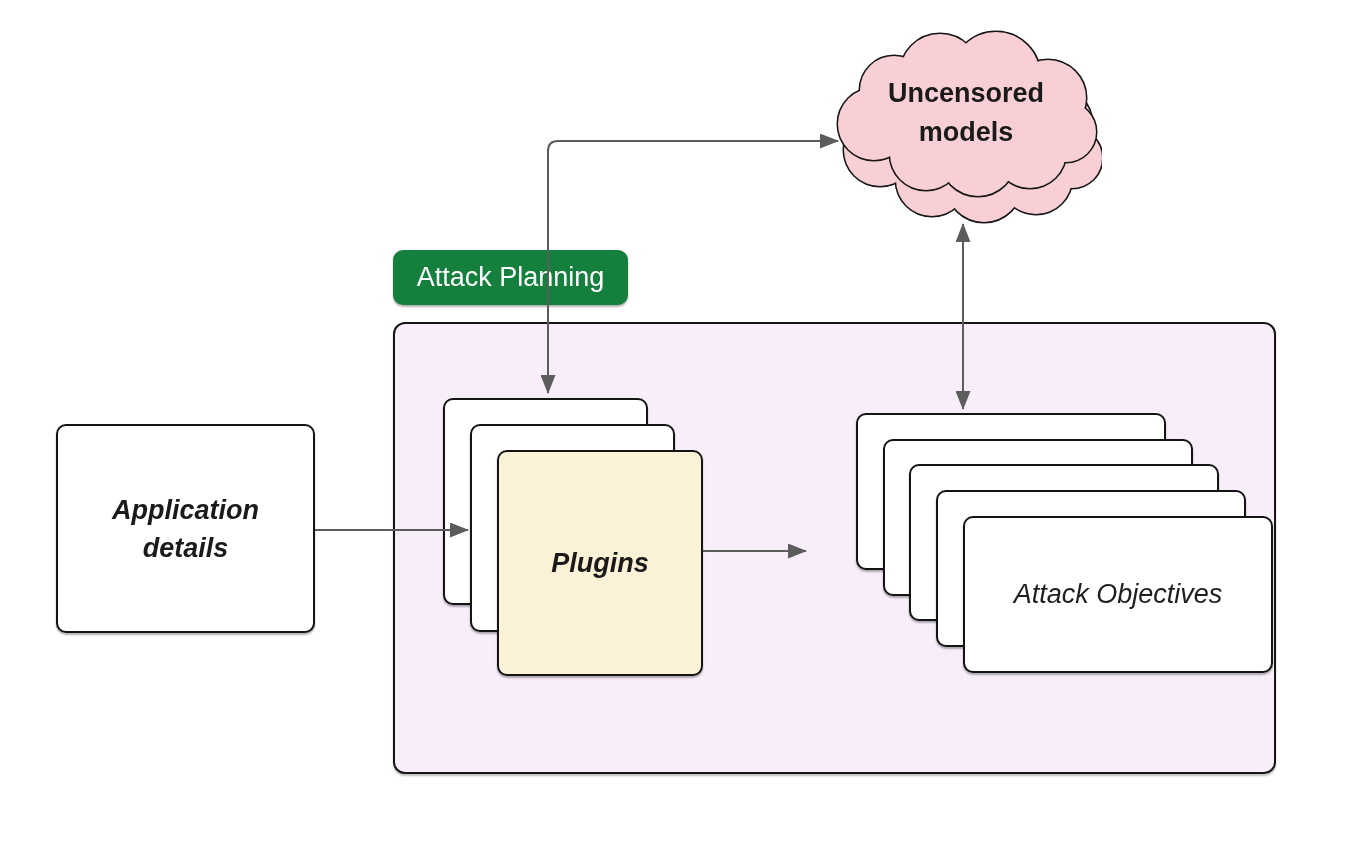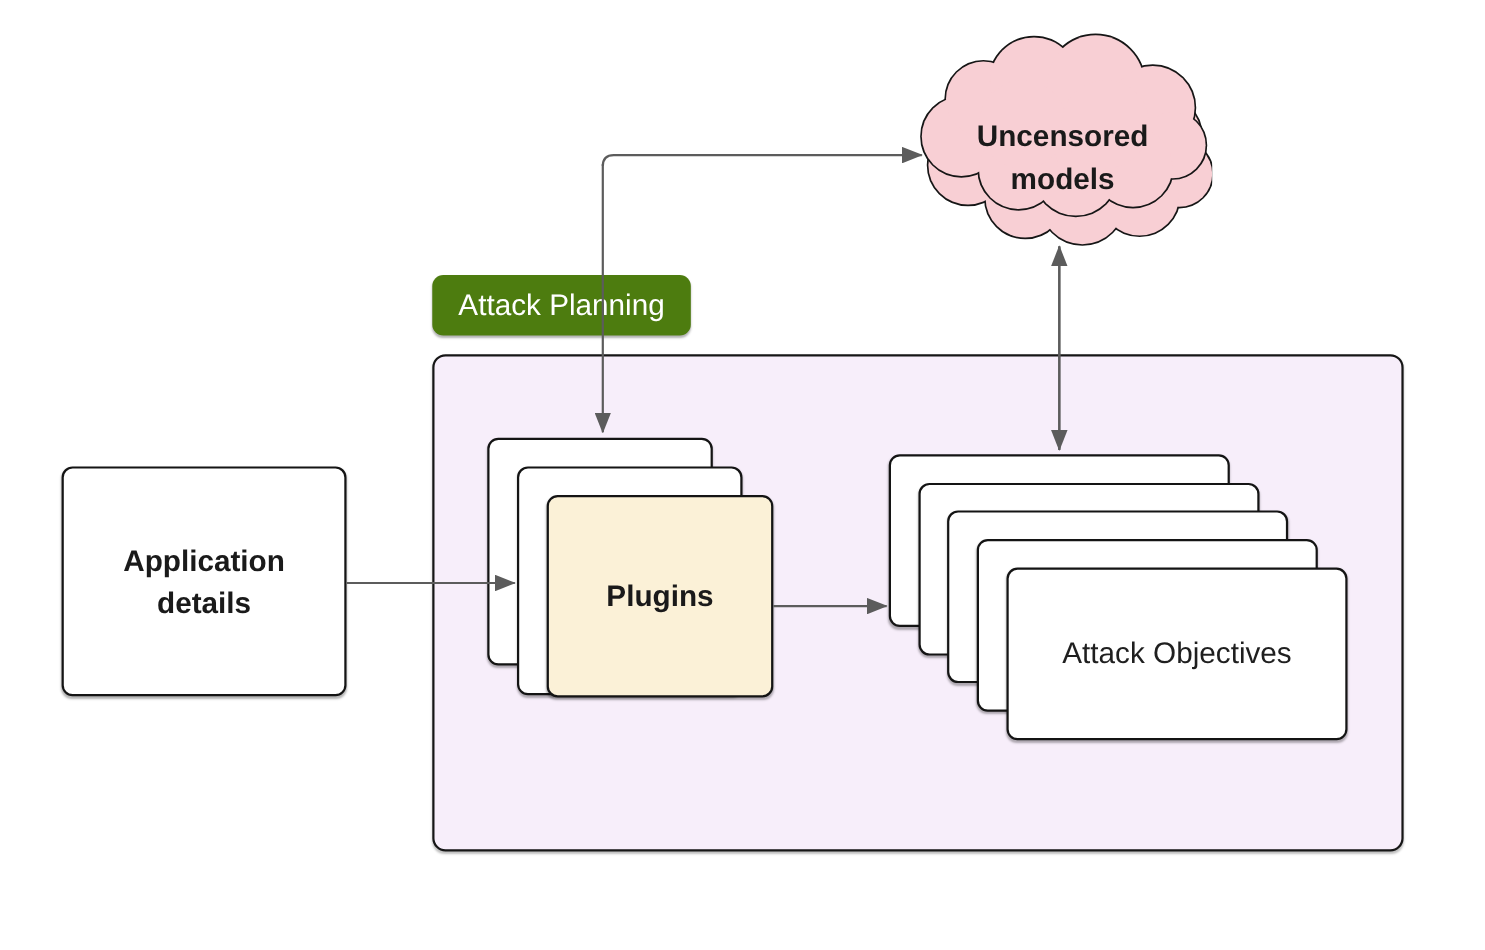--- a/index.html
+++ b/index.html
@@ -29,70 +29,71 @@
     border-radius: 10px;
     box-shadow: 0 2px 2px rgba(0,0,0,0.3);
     box-sizing: border-box;
   }
   .card.center {
     display: flex;
     flex-direction: row;
     align-items: center;
     justify-content: center;
     text-align: center;
+    font-style: italic;
   }
   
   .plug-1 { left: 443px; top: 398px; width: 205px; height: 207px; }
   .plug-2 { left: 470px; top: 424px; width: 205px; height: 208px; }
   .plug-front {
-    left: 497px; top: 450px; width: 206px; height: 184px;
+    left: 497px; top: 450px; width: 206px; height: 226px;
     background: #fbf1d7;
   }
   
-  .obj-card { width: 310px; height: 157px; }
+  .obj-card { width: 310px; height: 157px; margin-left: 48px; }
   .obj-1 { left: 808px; top: 413px; }
   .obj-2 { left: 835px; top: 439px; }
   .obj-3 { left: 861px; top: 464px; }
   .obj-4 { left: 888px; top: 490px; }
   .obj-front { left: 915px; top: 516px; }
   
   .app-box {
     left: 56px; top: 424px; width: 259px; height: 209px;
     padding: 0 22px;
   }
   .box-title { font-size: 27px; font-weight: bold; color: #1a1a1a; line-height: 38px; }
   .box-sub   { font-size: 27px; font-weight: normal; color: #1f1f1f; line-height: 38px; }
   .obj-label { font-size: 27px; font-weight: normal; color: #1f1f1f; }
   
   .ap-label {
     position: absolute;
     left: 393px; top: 250px;
     width: 235px; height: 55px;
-    background: #4d7c0f;
+    background: #15803d;
     color: #ffffff;
     border-radius: 10px;
     display: flex;
     align-items: center;
     justify-content: center;
     font-size: 27px;
     box-shadow: 0 2px 2px rgba(0,0,0,0.3);
   }
   
   .cloud-wrap { position: absolute; left: 830px; top: 28px; width: 272px; height: 200px; }
   .cloud-label {
     position: absolute;
     left: 830px; top: 74px;
     width: 272px;
     text-align: center;
     font-size: 27px;
     font-weight: bold;
     color: #1a1a1a;
     line-height: 39px;
   }
-  .cloud-label .inner { display: inline-block; width: 170px; margin-top: 31px; }
+  .cloud-label .inner { display: inline-block; width: 170px; }
   
   .arrows {
     position: absolute;
     left: 0; top: 0;
     width: 1350px; height: 864px;
     pointer-events: none;
     z-index: 50;
   }
 </style>
 </head>

